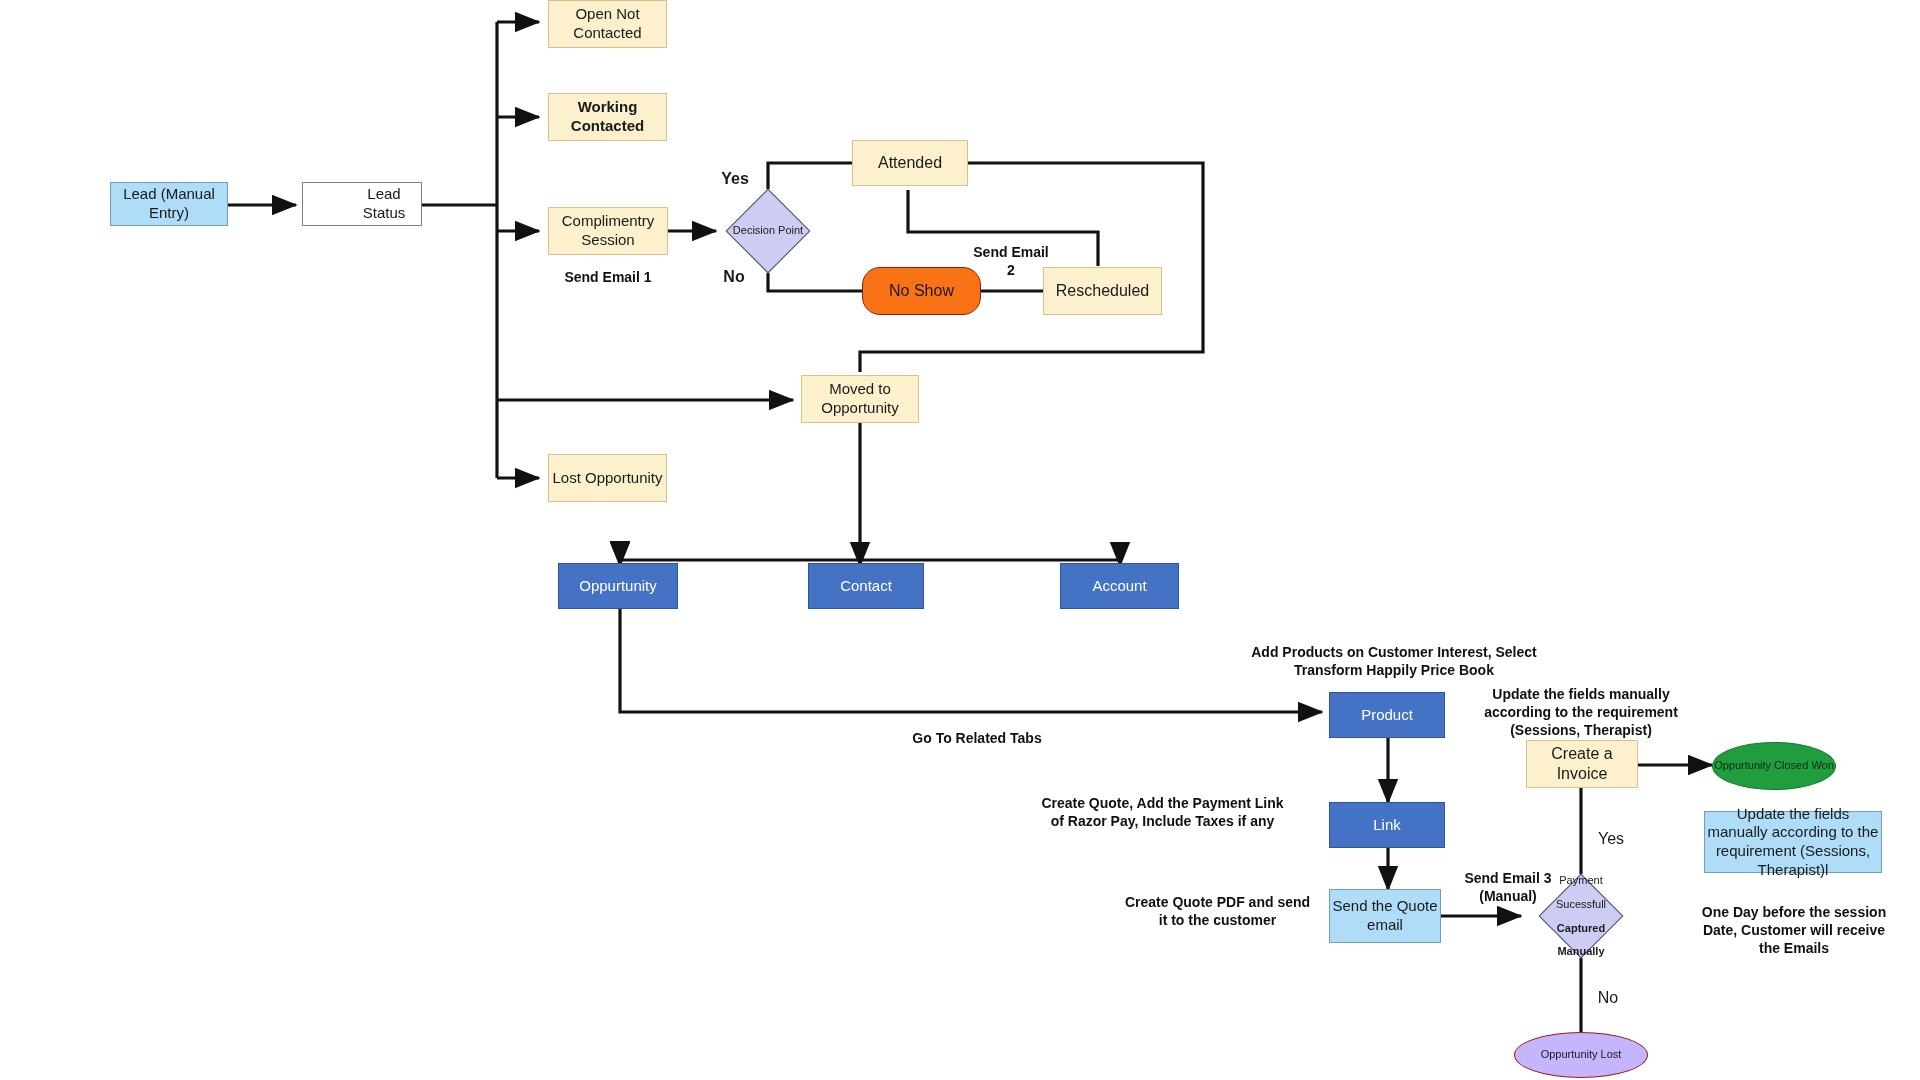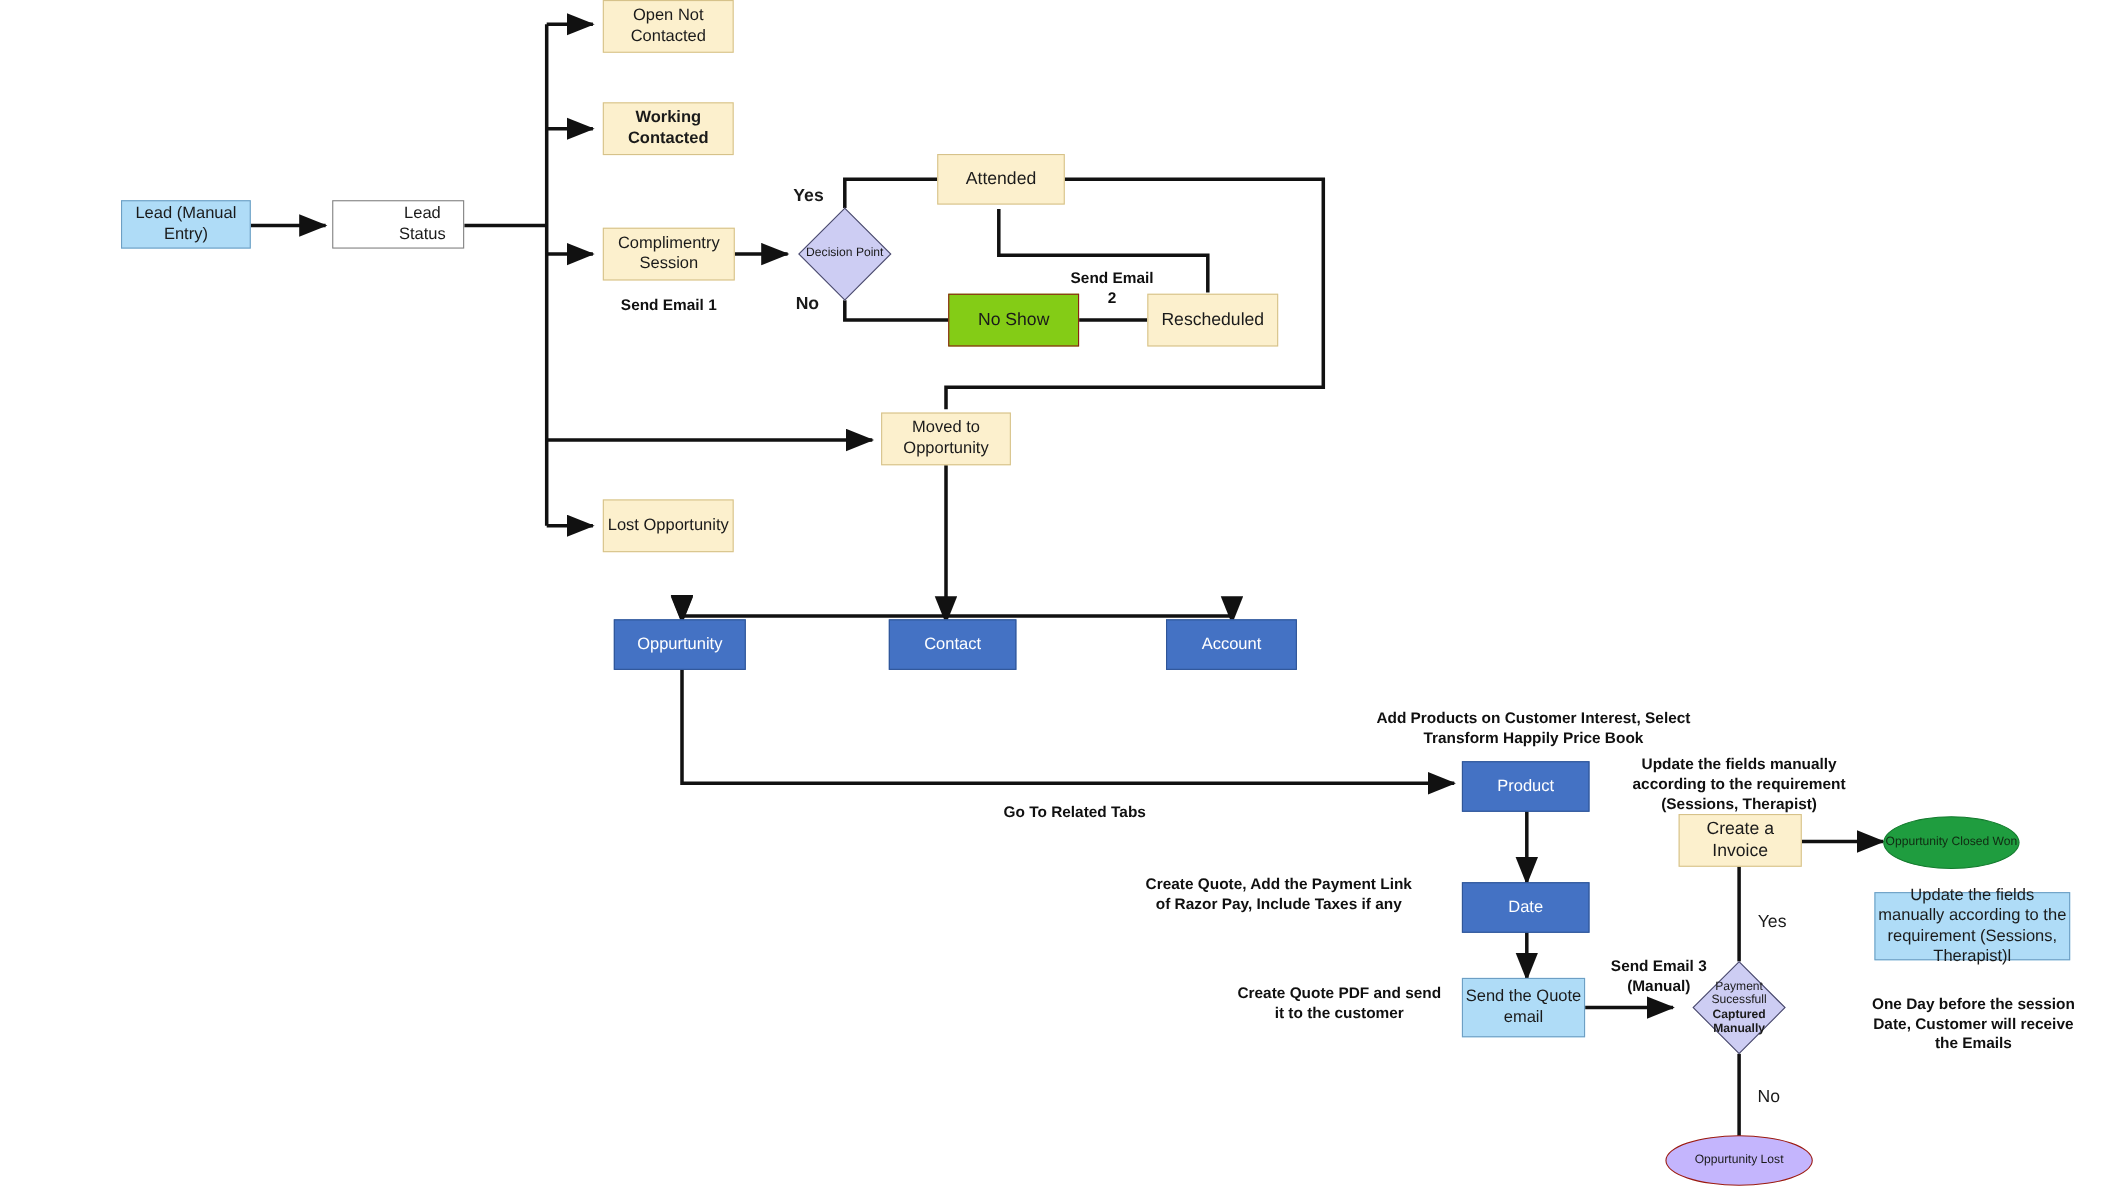--- a/index.html
+++ b/index.html
@@ -28,21 +28,21 @@
     text-align: center;
     line-height: 1.25;
     color: #1a1a1a;
     border: 1px solid #666666;
     z-index: 5;
   }
   .n-yellow { background: #fcf0cd; border-color: #d6c28a; }
   .n-white  { background: #ffffff; border-color: #808080; }
   .n-lblue  { background: #afdcf7; border-color: #6d9fc4; }
   .n-blue   { background: #4472c4; border-color: #2f5597; color:#ffffff; }
-  .n-red    { background: #84cc16; border-color: #8c2015; color:#1a1a1a; }
+  .n-red    { background: #f97316; border-color: #8c2015; color:#1a1a1a;border-radius:18px; }
   .diamond {
     position: absolute;
     background: #cdcdf3;
     border: 1px solid #4a4a6a;
     transform: rotate(45deg);
     z-index: 5;
   }
   .diamond-wrap {
     position: absolute;
     display: flex; align-items: center; justify-content: center;
@@ -270,37 +270,37 @@
 
   <div class="node n-blue fs15" style="left:1329px; top:692px; width:116px; height:46px;align-items:center;">
     <span>Product</span>
   </div>
 
   <div class="anno fs14" style="left:1035px; top:794px; width:255px;">
     <span>Create Quote, Add the Payment Link of Razor Pay, Include Taxes if any</span>
   </div>
 
   <div class="node n-blue fs15" style="left:1329px; top:802px; width:116px; height:46px;">
-    <span>Date</span>
+    <span>Link</span>
   </div>
 
   <div class="anno fs14" style="left:1120px; top:893px; width:195px;">
     <span>Create Quote PDF and send it to the customer</span>
   </div>
 
   <div class="node n-lblue fs15" style="left:1329px; top:889px; width:112px; height:54px;">
     <span>Send the Quote email</span>
   </div>
 
   <div class="anno fs14" style="left:1452px; top:869px; width:112px;">
     <span>Send Email 3 (Manual)</span>
   </div>
 
   <div class="diamond" style="left:1551px; top:886px; width:60px; height:60px;"></div>
-  <div class="diamond-wrap fs11" style="left:1521px; top:874px; width:120px; height:84px; flex-direction:column;">
+  <div class="diamond-wrap fs11" style="left:1521px; top:874px; width:120px; height:84px; flex-direction:column;justify-content:space-between;">
     <span style="color:#1a1a1a; line-height:1.15;">Payment</span>
     <span style="color:#1a1a1a; line-height:1.15;">Sucessfull</span>
     <span style="color:#1a1a1a; line-height:1.15; font-weight:bold;">Captured</span>
     <span style="color:#1a1a1a; line-height:1.15; font-weight:bold;">Manually</span>
   </div>
 
   <div class="plainlabel fs16" style="left:1588px; top:830px; width:46px;">
     <span>Yes</span>
   </div>
 

